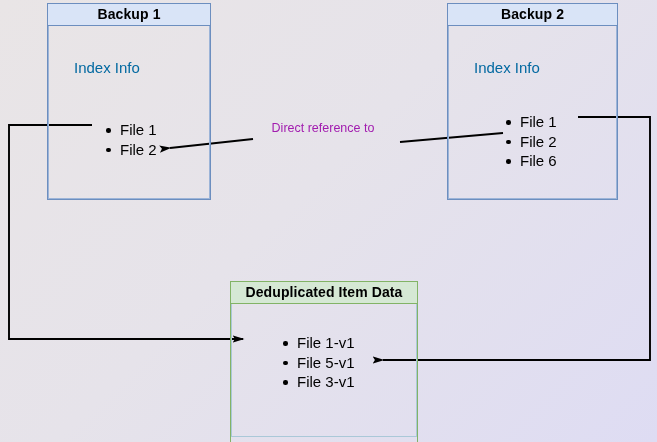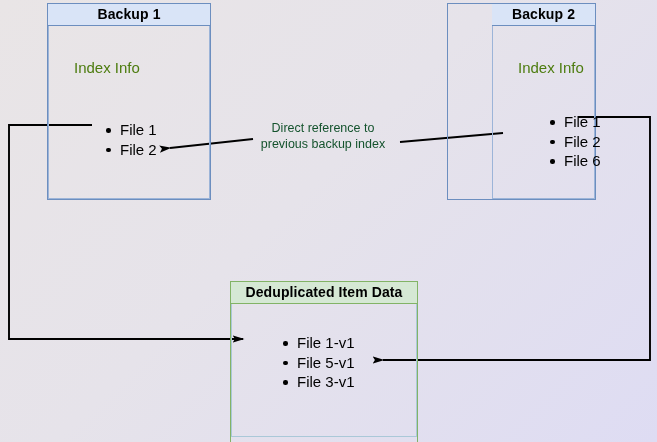--- a/index.html
+++ b/index.html
@@ -73,21 +73,21 @@
     border-bottom: 1.6px solid #82b366;
   }
   .node.green .body {
     border: 1.2px solid #aac8d8;
     border-top: none;
   }
 
   .section-title {
     position: absolute;
     font-size: 15px;
-    color: #4d7c0f;
+    color: #0369a1;
     white-space: nowrap;
   }
 
   ul.files {
     position: absolute;
     margin: 4px;
     padding: 0;
     list-style: none;
   }
   ul.files li {
@@ -112,21 +112,21 @@
   .label-block {
     position: absolute;
     width: 170px;
     left: 238px;
     top: 120px;
     text-align: center;
   }
   .label-block div {
     font-size: 12.5px;
     line-height: 16px;
-    color: #14532d;
+    color: #a21caf;
     white-space: nowrap;
   }
 </style>
 </head>
 <body>
 
 <div id="canvas">
 
   <svg id="wires" viewBox="0 0 657 442" xmlns="http://www.w3.org/2000/svg">
     <defs>
@@ -156,21 +156,21 @@
     <div class="hdr">Backup 1</div>
     <div class="body" style="height:173px;">
       <div class="section-title" style="left:25px; top:33px;">Index Info</div>
       <ul class="files" style="left:51px; top:90px;">
         <li>File 1</li>
         <li>File 2</li>
       </ul>
     </div>
   </div>
 
-  <div class="node blue" style="left:447px; top:3px; width:149px; height:197px;padding-left:44px;">
+  <div class="node blue" style="left:447px; top:3px; width:171px; height:197px;">
     <div class="hdr">Backup 2</div>
     <div class="body" style="height:173px;">
       <div class="section-title" style="left:25px; top:33px;">Index Info</div>
       <ul class="files" style="left:51px; top:82px;">
         <li>File 1</li>
         <li>File 2</li>
         <li>File 6</li>
       </ul>
     </div>
   </div>
@@ -183,16 +183,15 @@
           <li>File 1-v1</li>
           <li>File 5-v1</li>
           <li>File 3-v1</li>
         </ul>
       </div>
     </div>
   </div>
 
   <div class="label-block">
     <div>Direct reference to</div>
-    <div>previous backup index</div>
   </div>
 
 </div>
 
 </body></html>

